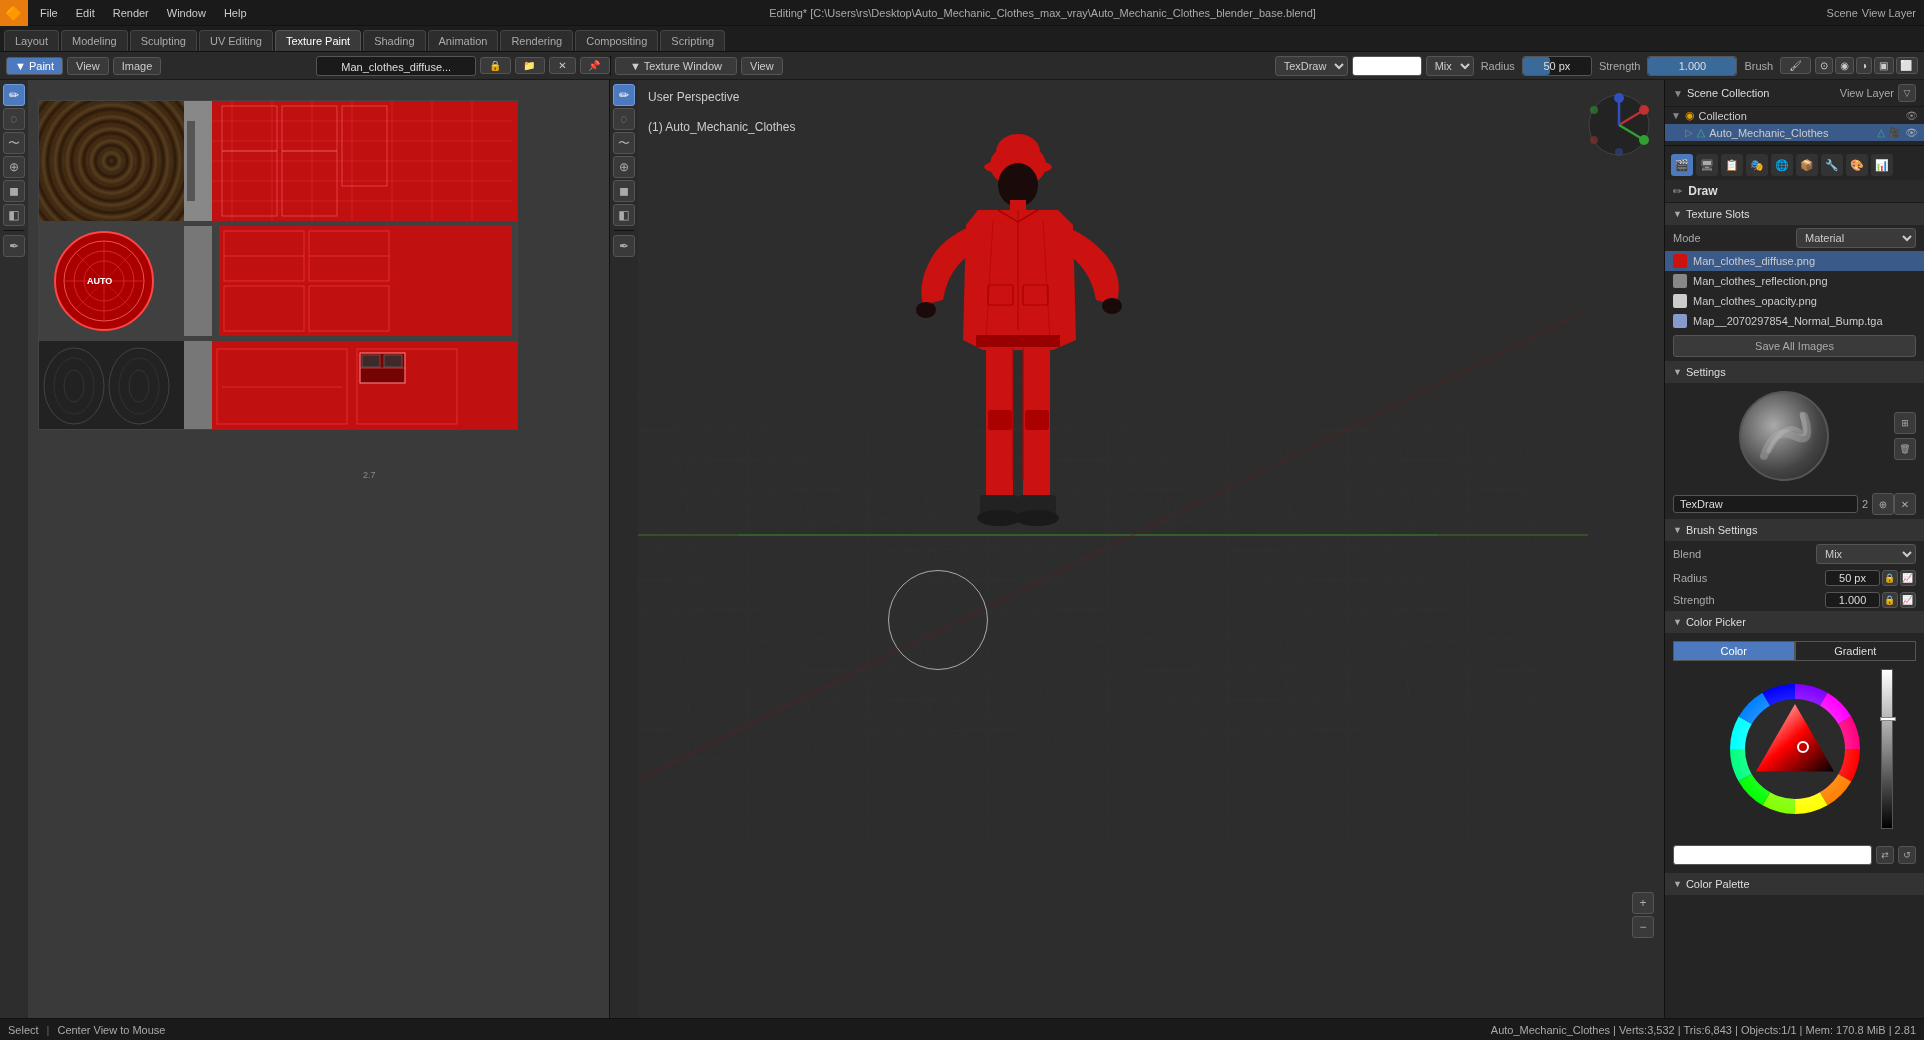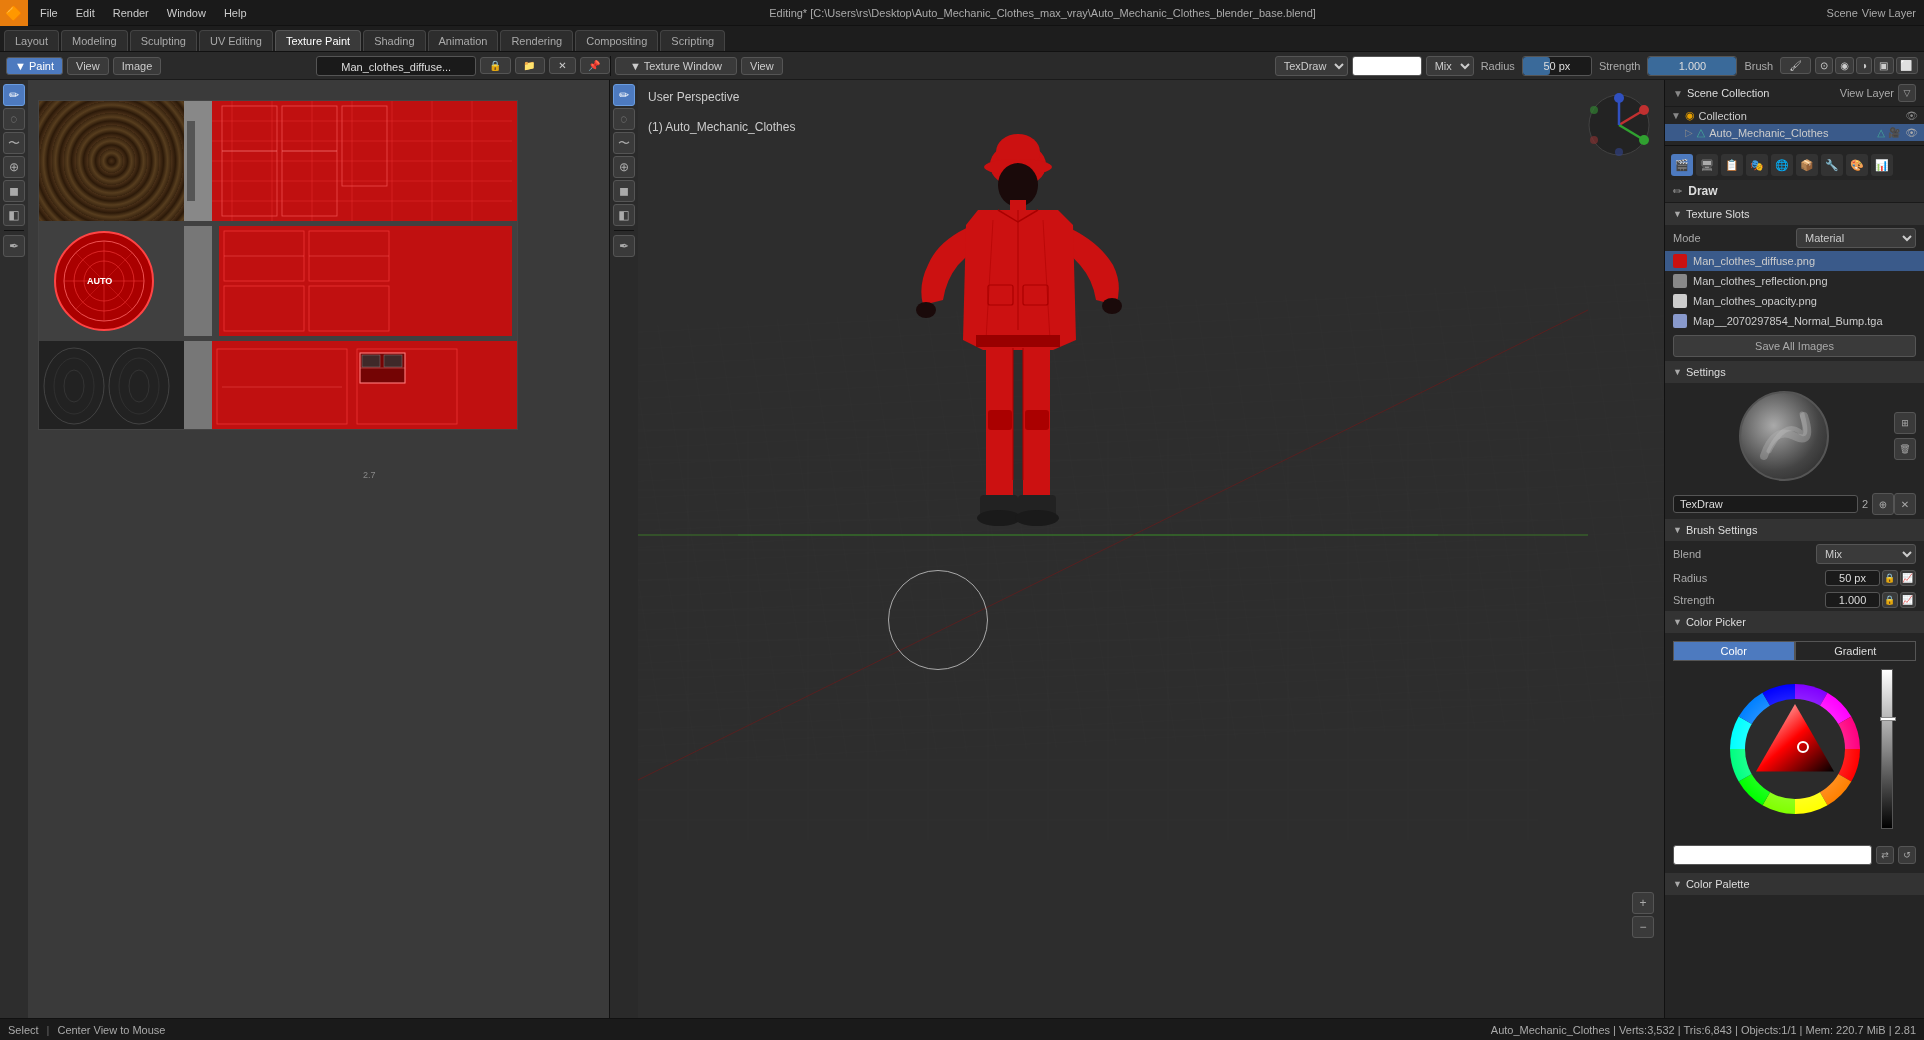--- a/index.html
+++ b/index.html
@@ -980,14 +980,14 @@
 
   </div>
 
 </div>
 
 <div id="status-bar">
   <span>Select</span>
   <span style="color:#666;">|</span>
   <span>Center View to Mouse</span>
   <div style="flex:1;"></div>
-  <span>Auto_Mechanic_Clothes | Verts:3,532 | Tris:6,843 | Objects:1/1 | Mem: 220.7 MiB | 2.81</span>
+  <span>Auto_Mechanic_Clothes | Verts:3,532 | Tris:6,843 | Objects:1/1 | Mem: 170.8 MiB | 2.81</span>
 </div>
 
 </body></html>

